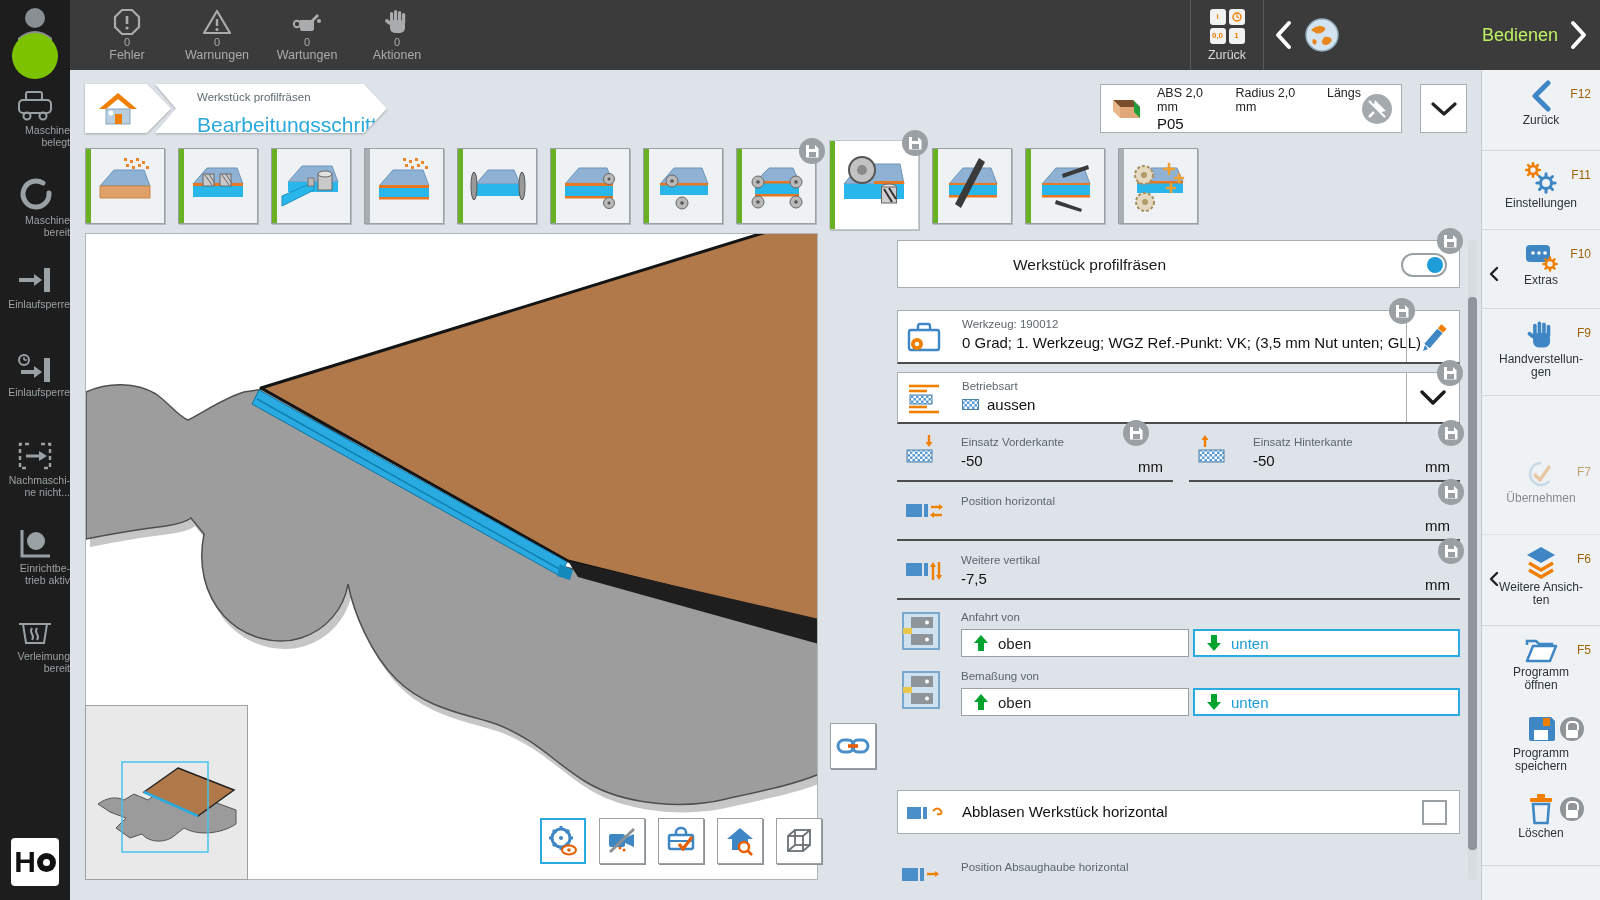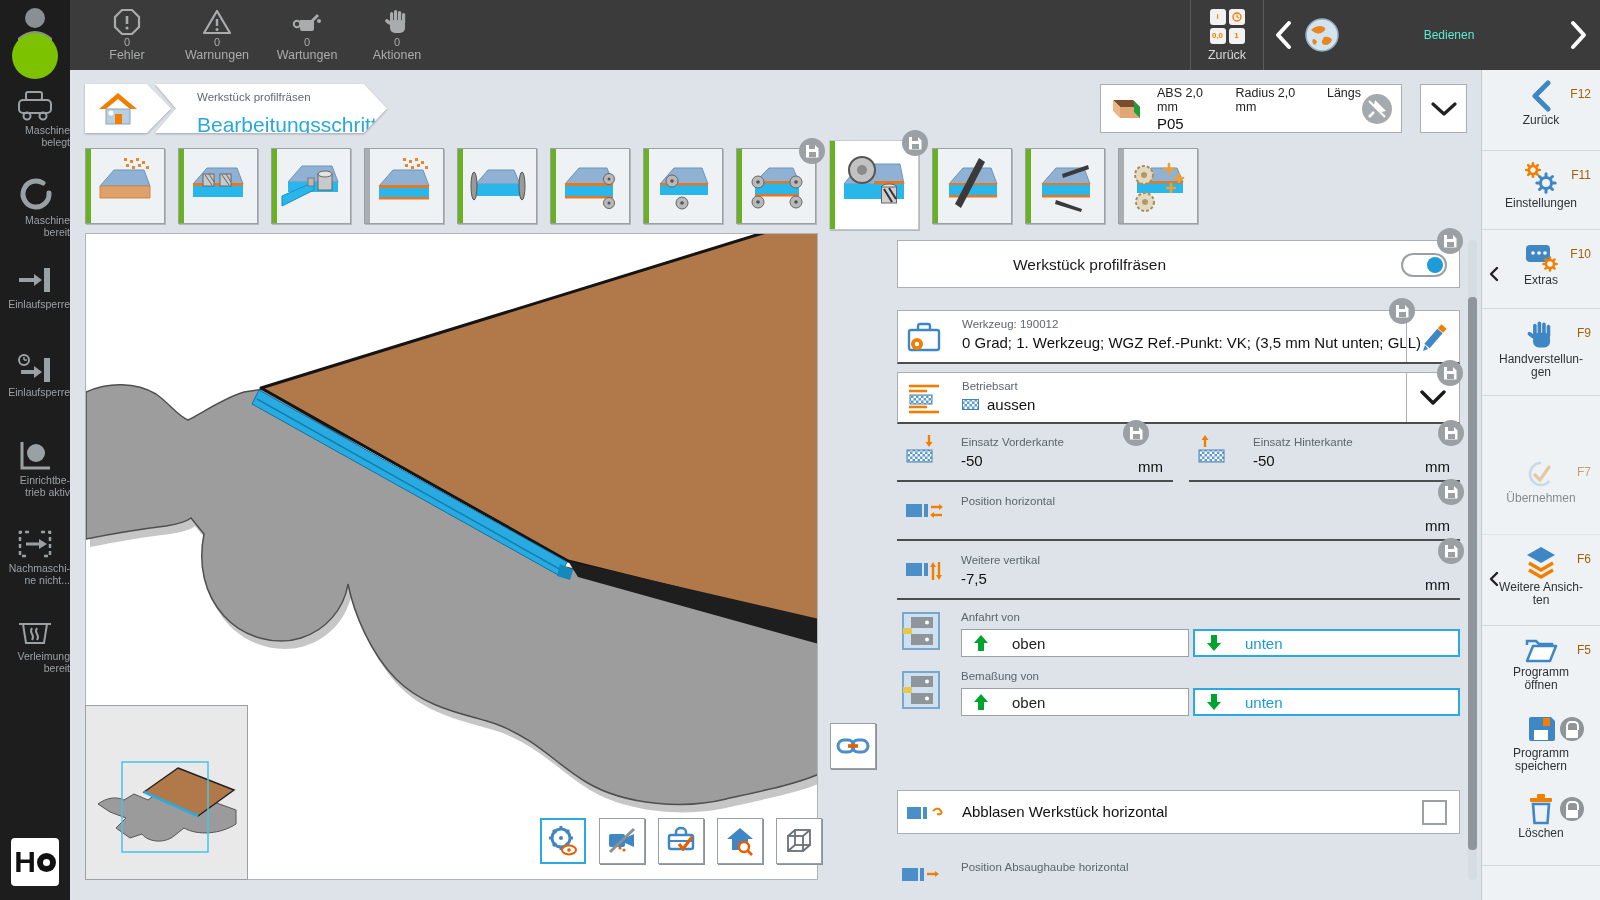--- a/index.html
+++ b/index.html
@@ -17,21 +17,21 @@
   .tbs .lbl{font-size:12.5px;line-height:14px}
   .tb-back{position:absolute;left:1120px;top:0;width:72px;height:70px;
            border-left:1px solid #5a5a5a;border-right:1px solid #5a5a5a;
            display:flex;flex-direction:column;align-items:center;justify-content:center;gap:4px;cursor:pointer}
   .tb-back .tiles{display:grid;grid-template-columns:16px 16px;gap:3px}
   .tb-back .tile{width:16px;height:16px;background:#f2f2f2;border-radius:3px;
                  display:flex;align-items:center;justify-content:center;
                  font-size:8px;font-weight:bold;color:#f07f00}
   .tb-back .blabel{color:#d9d9d9;font-size:12.5px}
   .tb-nav{position:absolute;left:1192px;top:0;width:338px;height:70px;display:flex;align-items:center}
-  .tb-nav .title{flex:1;text-align:center;color:#5eead4;font-size:12px}
+  .tb-nav .title{flex:1;text-align:right;color:#bef264;font-size:18px}
   .nav-chev{padding:0 12px;cursor:pointer}
 
   
   .lsb{position:absolute;left:0;top:0;width:70px;height:900px;background:#1d1d1d}
   .avatar{position:absolute;left:0;top:4px;width:70px;height:78px;cursor:pointer}
   .lsb-items{position:absolute;left:0;top:84px;width:70px}
   .lsb-item{height:84px;text-align:right;color:#9aa1a5}
   .lsb-item svg{margin:4px auto 2px}
   .lsb-label{font-size:10.5px;line-height:12px;white-space:pre-line}
   .hc-logo{position:absolute;left:11px;bottom:14px;width:48px;height:48px;background:#fff;border-radius:4px;
@@ -126,21 +126,21 @@
   .p-main{margin-left:64px;padding-top:7px}
   .p-werkzeug{position:absolute;left:4px;top:77px;width:563px;height:54px}
   .p-betrieb{position:absolute;left:4px;top:139px;width:563px;height:52px}
   .p-editbtn,.p-ddbtn{position:absolute;right:0;top:0;width:52px;height:100%;border-left:1px solid #a9aeb2;
         display:flex;align-items:center;justify-content:center;cursor:pointer}
   .frow{position:absolute;border-bottom:2px solid #4d4d4d;height:50px;box-sizing:border-box}
   .f-unit{position:absolute;right:10px;bottom:5px;font-size:15px;color:#111}
   .p-choice{position:absolute;left:4px;width:563px;height:54px}
   .choice-btns{position:absolute;left:64px;top:20px;display:flex;gap:4px}
   .cb{height:28px;background:#fff;border:1px solid #9aa0a3;box-sizing:border-box;display:flex;align-items:center;
-      gap:24px;padding:0 12px;font-size:15px;color:#222;cursor:pointer}
+      gap:10px;padding:0 12px;font-size:15px;color:#222;cursor:pointer}
   .cb.w1{width:228px}.cb.w2{width:267px}
   .cb.on{border:2px solid #29abe2;color:#1c9ad6}
   .p-check{position:absolute;left:4px;width:563px;height:44px}
   .p-check .clabel{position:absolute;left:64px;top:12px;font-size:15px;color:#111}
   .ckbox{position:absolute;right:12px;top:9px;width:25px;height:25px;border:2px solid #9aa0a3;background:#fff;
          box-sizing:border-box;cursor:pointer}
   .p-partial{position:absolute;left:4px;top:614px;width:563px;height:38px;overflow:hidden}
   .scroll-track{position:absolute;left:1398px;top:170px;width:9px;height:640px;background:#d7dce0;border-radius:4px}
   .scroll-thumb{position:absolute;left:1398px;top:227px;width:9px;height:553px;background:#8f959a;border-radius:4px;cursor:pointer}
 </style>
@@ -196,38 +196,38 @@
         <circle cx="8" cy="8" r="5" fill="none" stroke="#9aa1a5" stroke-width="2"></circle>
         <line x1="8" y1="5" x2="8" y2="8" stroke="#9aa1a5" stroke-width="1.5"></line>
           <line x1="8" y1="8" x2="11" y2="8" stroke="#9aa1a5" stroke-width="1.5"></line>
         <line x1="5" y1="20" x2="18" y2="20" stroke="#9aa1a5" stroke-width="4"></line>
         <polygon points="18,14 26,20 18,26" fill="#9aa1a5"></polygon>
         <rect x="28" y="6" width="6" height="24" fill="#9aa1a5"></rect>
       </svg>
       <div class="lsb-label">Einlaufsperre</div>
     </div>
     <div class="lsb-item">
-      <svg width="38" height="32" viewBox="0 0 38 32">
-        <polyline points="6,2 6,28 34,28" fill="none" stroke="#9aa1a5" stroke-width="3"></polyline>
-        <circle cx="20" cy="13" r="9" fill="#9aa1a5"></circle>
-      </svg>
-      <div class="lsb-label">Einrichtbe-
-trieb aktiv</div>
-    </div>
-    <div class="lsb-item">
       <svg width="38" height="32" viewBox="0 0 38 32" fill="none" stroke="#9aa1a5" stroke-width="2.5" stroke-dasharray="4 3">
         <polyline points="13,4 4,4 4,28 13,28"></polyline>
           <polyline points="25,4 34,4 34,28 25,28"></polyline>
         <g stroke-dasharray="none">
             <line x1="10" y1="16" x2="24" y2="16" stroke-width="3"></line>
             <polygon points="23,11 31,16 23,21" fill="#9aa1a5" stroke="none"></polygon>
           </g>
       </svg>
       <div class="lsb-label">Nachmaschi-
 ne nicht...</div>
+    </div>
+    <div class="lsb-item">
+      <svg width="38" height="32" viewBox="0 0 38 32">
+        <polyline points="6,2 6,28 34,28" fill="none" stroke="#9aa1a5" stroke-width="3"></polyline>
+        <circle cx="20" cy="13" r="9" fill="#9aa1a5"></circle>
+      </svg>
+      <div class="lsb-label">Einrichtbe-
+trieb aktiv</div>
     </div>
     <div class="lsb-item">
       <svg width="38" height="32" viewBox="0 0 38 32" fill="none" stroke="#9aa1a5" stroke-width="2">
         <polyline points="7,8 10,27 28,27 31,8"></polyline>
           <line x1="3" y1="8" x2="35" y2="8"></line>
         <path d="M16 12 q-2 3 0 6 q2 3 0 6"></path>
           <path d="M21 12 q-2 3 0 6 q2 3 0 6"></path>
       </svg>
       <div class="lsb-label">Verleimung
 bereit</div>

